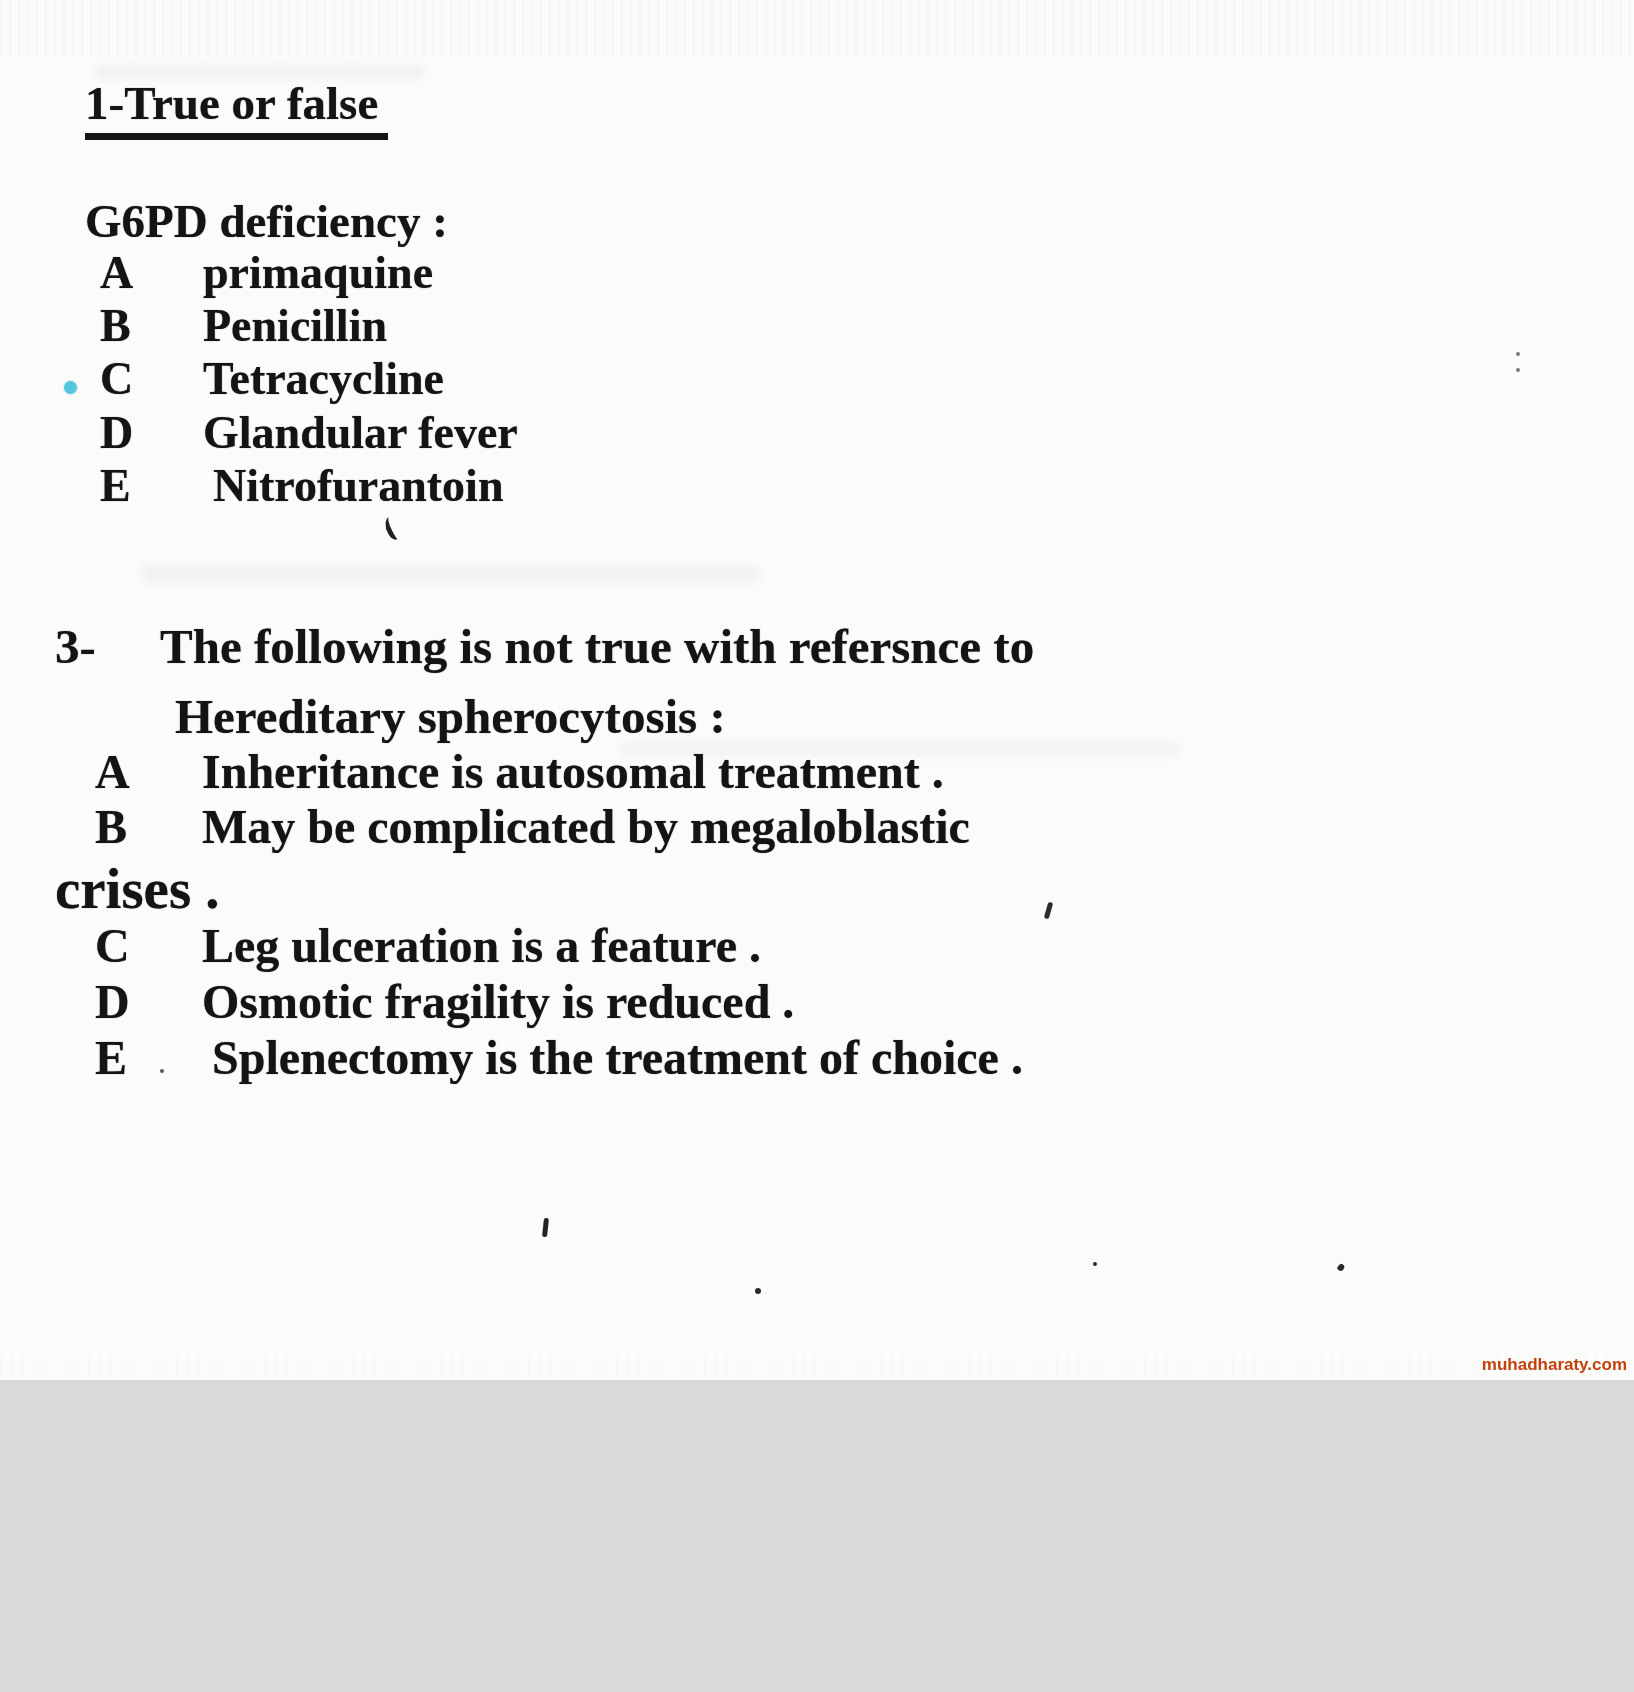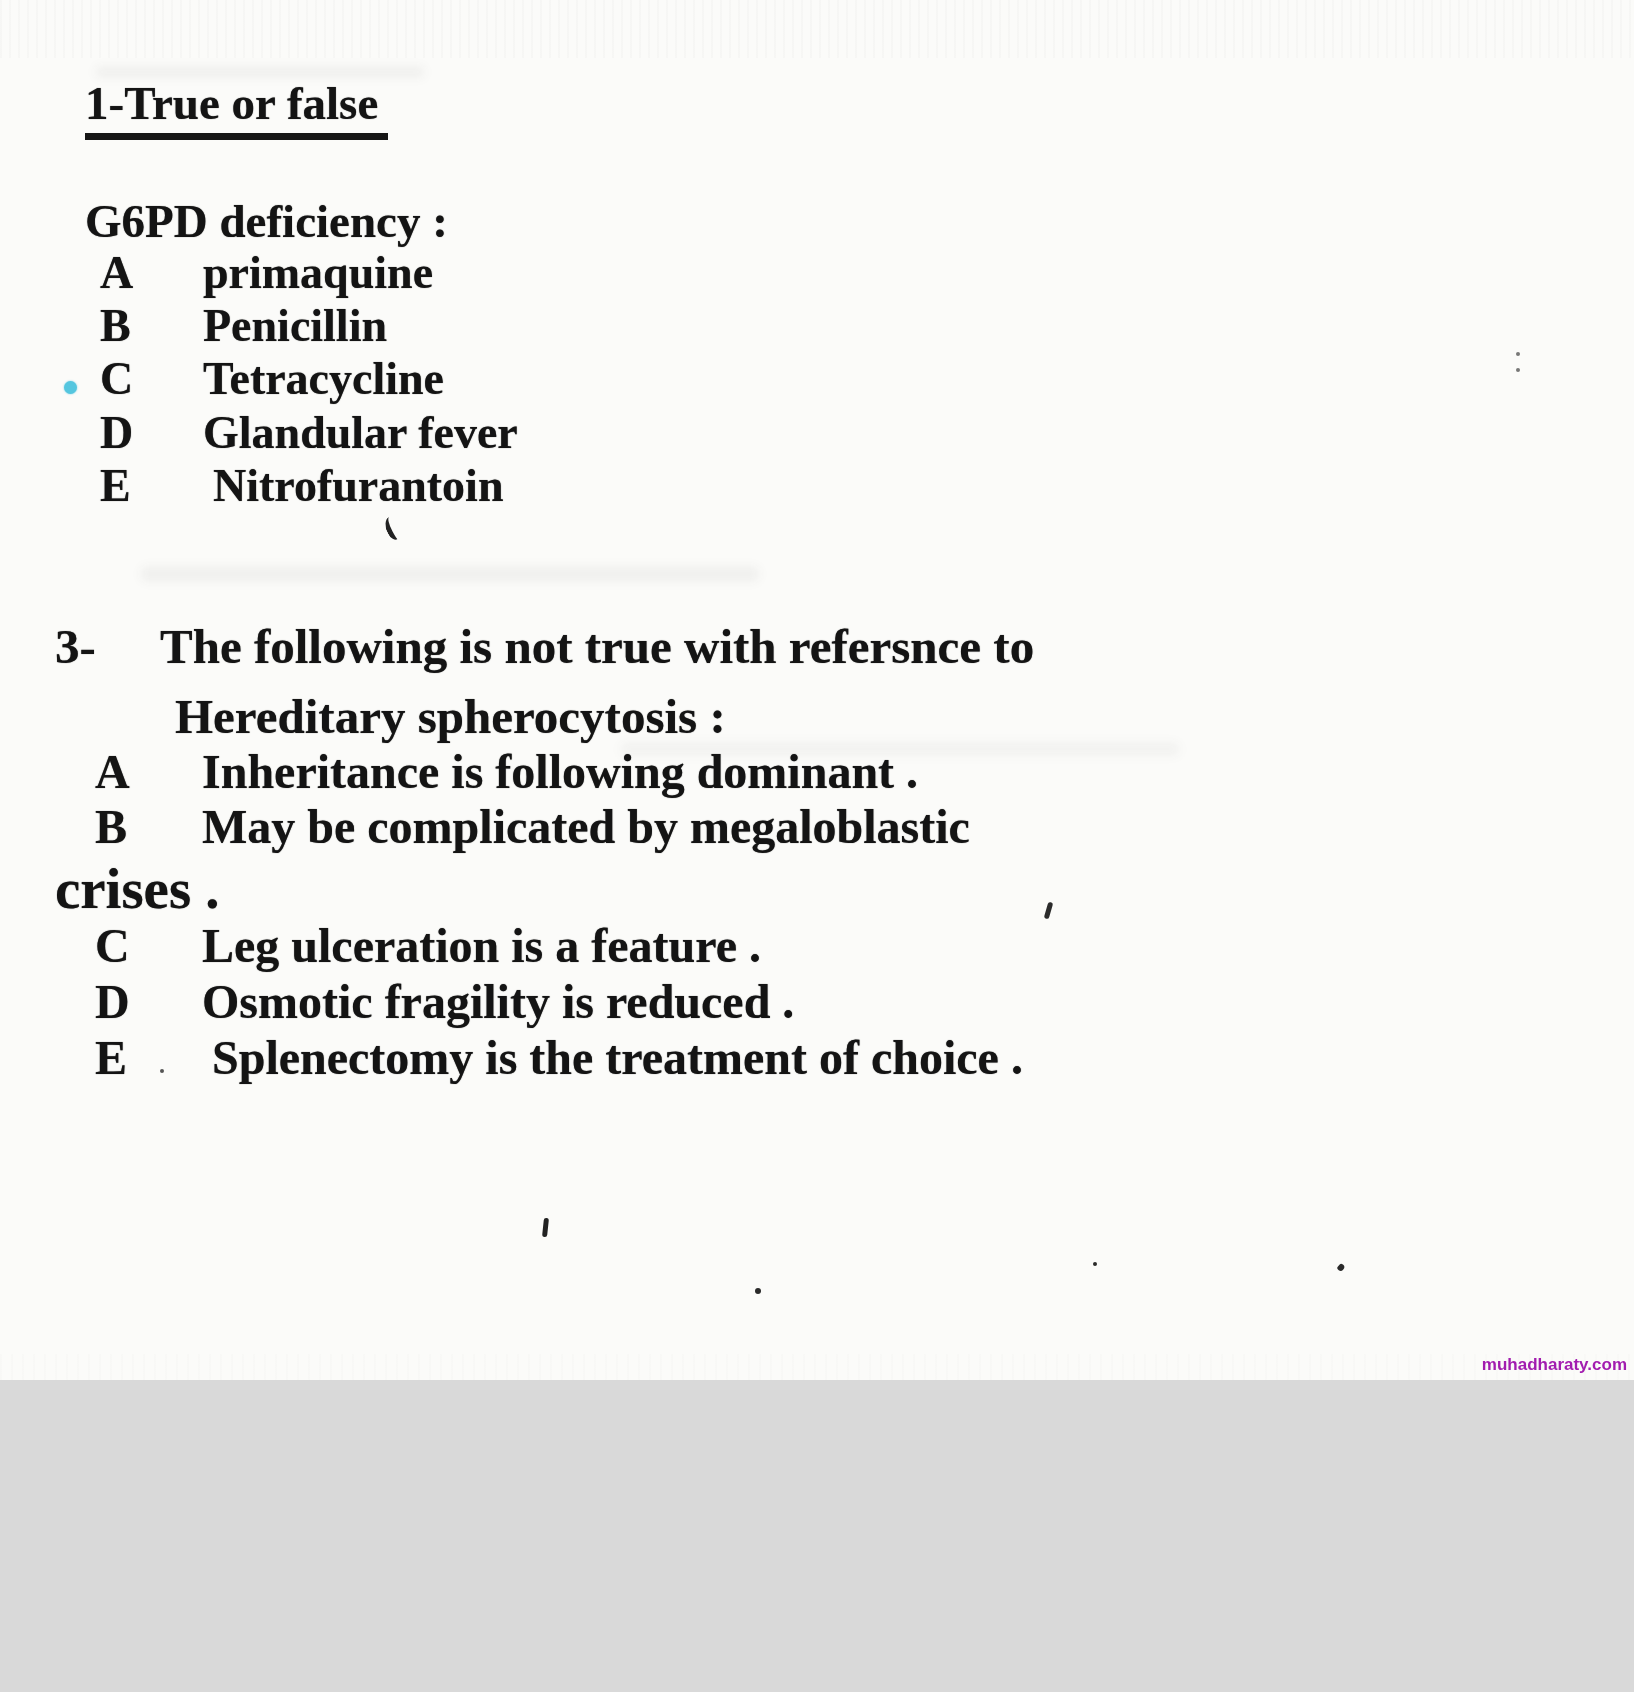--- a/index.html
+++ b/index.html
@@ -44,21 +44,21 @@
   .q3-stem1 .qnum { display:inline-block; width:105px; }
   .q3-stem2 { left:175px; top:688px; font-size:49px; }
 
   .q3opt { left:95px; font-size:48px; }
   .q3opt .letter { width:107px; }
   .crises-row { left:55px; top:856px; font-size:57px;font-family:Liberation Serif, serif; }
 
   .watermark {
     position:absolute; right:7px; bottom:5px;
     font-family:"Liberation Sans","DejaVu Sans",sans-serif;
-    font-weight:700; font-size:17px; color:#a21caf;
+    font-weight:700; font-size:17px; color:#c2410c;
     text-shadow:none;
   }
 
   
   .blue-dot {
     position:absolute; left:64px; top:381px;
     width:13px; height:13px; border-radius:50%;
     background:#55c6df; box-shadow:0 0 2px rgba(85,198,223,.8);
   }
   .backtick-mark {
@@ -124,21 +124,21 @@
   <div class="blue-dot"></div>
 
   <div class="txt q3-stem1">
     <span class="qnum">3-</span>
     <span>The following is not true with refersnce to</span>
   </div>
   <div class="txt q3-stem2">Hereditary spherocytosis :</div>
 
   <div class="opt q3opt" style="top:744px">
     <span class="letter">A</span>
-    <span class="text">Inheritance is following dominant .</span>
+    <span class="text">Inheritance is autosomal treatment .</span>
   </div>
   <div class="opt q3opt" style="top:799px">
     <span class="letter">B</span>
     <span class="text">May be complicated by megaloblastic</span>
   </div>
   <div class="txt crises-row">crises .</div>
   <div class="opt q3opt" style="top:918px">
     <span class="letter">C</span>
     <span class="text">Leg ulceration is a feature .</span>
   </div>

